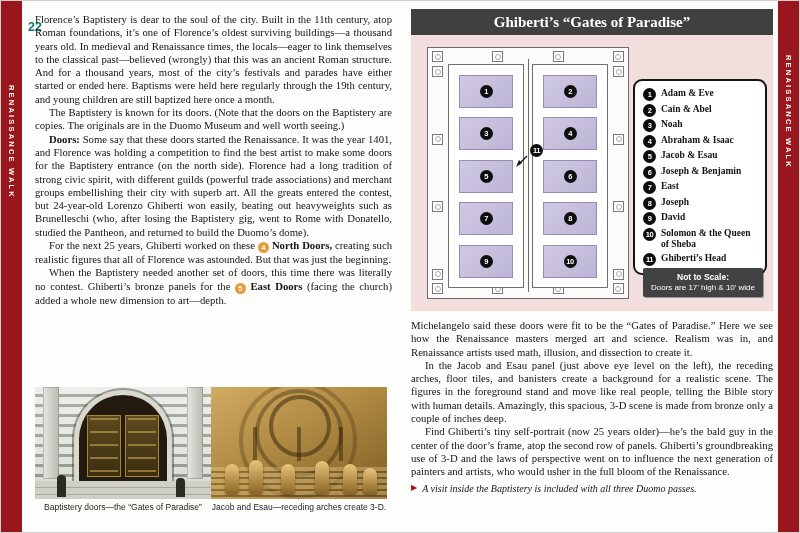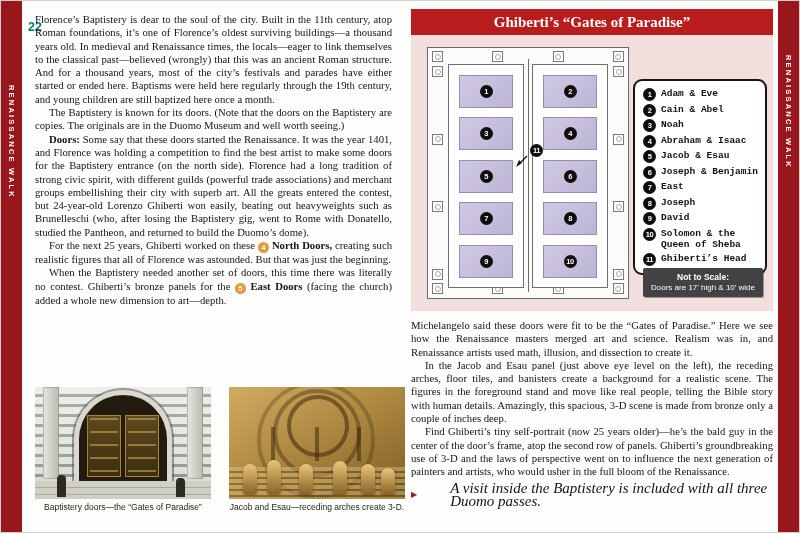--- a/index.html
+++ b/index.html
@@ -20,21 +20,21 @@
   .page-left{position:absolute;left:34px;top:12px;width:357px;height:509px;}
   .page-heading{margin:0 0 7px 0;font-size:14.5px;font-weight:bold;color:#0e0e0e;}
   .body-text{font-size:10.7px;line-height:13.3px;text-align:justify;hyphens:auto;-webkit-hyphens:auto;}
   .para{margin:0;}
   .para.indent{text-indent:14px;}
   .bold{font-weight:bold;}
   .text-badge{display:inline-flex;width:11px;height:11px;border-radius:50%;background:#e39b36;color:#fff;
               font:bold 7.5px "Liberation Sans",sans-serif;align-items:center;justify-content:center;
               vertical-align:-1px;text-indent:0;}
 
-  .photos{position:absolute;left:0;bottom:10px;display:flex;gap:18px;}
+  .photos{position:absolute;left:0;bottom:10px;display:flex;gap:0;}
   .photo-block{margin:0;width:176px;}
   .photo{position:relative;width:176px;height:112px;overflow:hidden;}
   figcaption{font:8.5px "Liberation Sans",sans-serif;color:#1d1d1d;text-align:center;margin-top:3px;}
 
   
   .photo1{background:linear-gradient(#d7d9d2 0%,#c2c6bc 60%,#9aa095 100%);}
   .p1-stripes{position:absolute;inset:0;background:repeating-linear-gradient(to bottom,rgba(255,255,255,.55) 0 7px,rgba(96,108,96,.38) 7px 10px);}
   .p1-pilaster{position:absolute;top:0;bottom:20px;width:16px;background:linear-gradient(to right,#e6e6df,#b9bcb0);box-shadow:inset 0 0 0 1px rgba(80,80,70,.3);}
   .p1-pilaster.l{left:8px;} .p1-pilaster.r{right:8px;}
   .p1-arch{position:absolute;left:50%;transform:translateX(-50%);bottom:18px;width:88px;height:86px;background:#241b10;
@@ -55,21 +55,21 @@
   .p2-col{position:absolute;top:40px;width:4px;height:34px;background:rgba(50,34,10,.5);}
   .p2-col.c1{left:42px;} .p2-col.c2{left:86px;} .p2-col.c3{left:128px;}
   .p2-floor{position:absolute;left:0;right:0;bottom:0;height:32px;background:repeating-linear-gradient(to bottom,rgba(240,214,150,.35) 0 4px,rgba(90,64,20,.35) 4px 6px);}
   .p2-fig{position:absolute;bottom:5px;width:14px;height:30px;border-radius:7px 7px 3px 3px;background:linear-gradient(#e8c57c,#8a6424);box-shadow:0 1px 2px rgba(40,25,5,.5);}
   .p2-fig.f1{left:14px;} .p2-fig.f2{left:38px;height:34px;} .p2-fig.f3{left:70px;}
   .p2-fig.f4{left:104px;height:33px;} .p2-fig.f5{left:132px;} .p2-fig.f6{left:152px;height:26px;}
 
   
   .page-right{position:absolute;left:410px;top:8px;width:362px;height:519px;}
   .diagram{width:362px;}
-  .diagram-header{height:26px;background:#b91c1c;color:#fff;display:flex;align-items:center;justify-content:center;
+  .diagram-header{height:26px;background:#404040;color:#fff;display:flex;align-items:center;justify-content:center;
                   font-size:15px;font-weight:bold;}
   .diagram-body{position:relative;height:276px;background:#f2dfdd;}
 
   .door-frame{position:absolute;left:16px;top:12px;width:202px;height:252px;border:1.5px solid #6b6b6b;background:#fdfbfa;box-sizing:border-box;}
   .orn-row{position:absolute;left:4px;right:4px;height:12px;display:flex;justify-content:space-between;}
   .orn-row.top{top:3px;} .orn-row.bottom{bottom:3px;}
   .orn-col{position:absolute;top:18px;bottom:18px;width:11px;display:flex;flex-direction:column;justify-content:space-between;}
   .orn-col.left{left:4px;} .orn-col.right{right:4px;}
   .rosette{width:11px;height:11px;border:1px solid #7a7a7a;background:#fff;position:relative;box-sizing:border-box;}
   .rosette::after{content:"";position:absolute;inset:1.5px;border:1px solid #aaa;border-radius:50%;}
@@ -80,31 +80,31 @@
               display:flex;align-items:center;justify-content:center;box-sizing:border-box;}
   .num-badge{display:inline-flex;flex:none;width:13px;height:13px;border-radius:50%;background:#0d0d0d;color:#fff;
              font:bold 7.5px "Liberation Sans",sans-serif;align-items:center;justify-content:center;letter-spacing:-0.5px;}
   .head-badge{position:absolute;left:102px;top:96px;}
   .head-arrow{position:absolute;left:86px;top:106px;}
 
   .legend{position:absolute;right:6px;top:44px;width:134px;background:#fff;border:2px solid #161616;border-radius:9px;
           padding:7px 6px 7px 8px;display:flex;flex-direction:column;gap:2.5px;box-sizing:border-box;}
   .legend-row{display:flex;gap:5px;align-items:flex-start;}
   .legend-row .num-badge{margin-top:0;}
-  .legend-label{font-weight:bold;font-size:9.5px;line-height:11.5px;color:#111;font-family:Liberation Mono, monospace;}
+  .legend-label{font-weight:bold;font-size:9.5px;line-height:11.5px;color:#111;}
 
   .scale-note{position:absolute;right:10px;bottom:14px;width:120px;background:#424244;color:#fff;text-align:center;
               padding:4px 4px 5px;border-radius:2px;box-shadow:1px 1px 0 rgba(0,0,0,.35);box-sizing:border-box;}
   .scale-title{font:bold 8.5px "Liberation Sans",sans-serif;}
   .scale-body{font:8px "Liberation Sans",sans-serif;margin-top:1.5px;}
 
   .right-text{margin-top:8px;}
   .tip-line{display:flex;align-items:center;gap:5px;margin-top:3px;}
   .tip-arrow{color:#9a161d;font-size:8px;line-height:1;}
-  .tip-text{font-style:italic;font-size:15px;line-height:13px;margin-left:28px;}
+  .tip-text{font-style:italic;font-size:10px;line-height:13px;}
 </style>
 </head>
 <body>
 
 <div class="spread">
 
   <div class="tab left">
     <span class="tab-text">RENAISSANCE WALK</span>
   </div>
   <div class="tab right">

